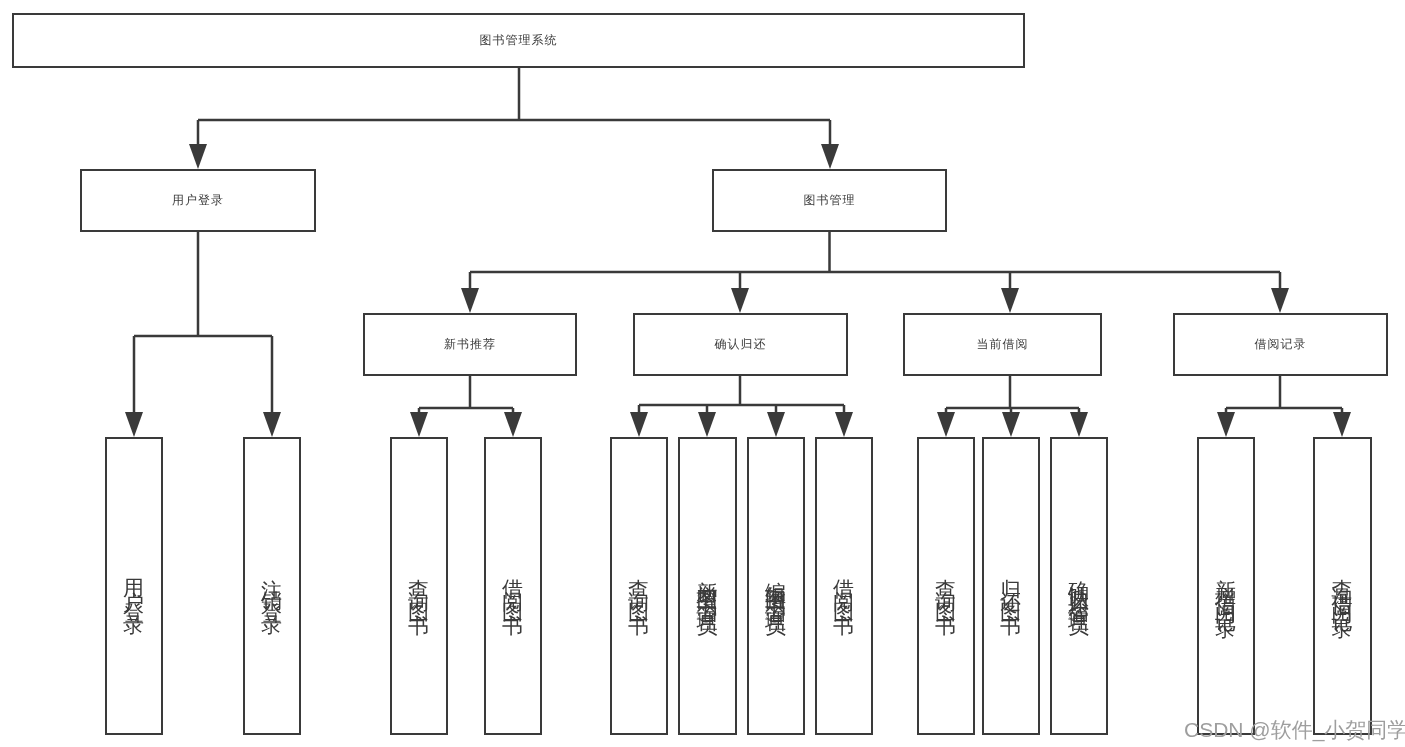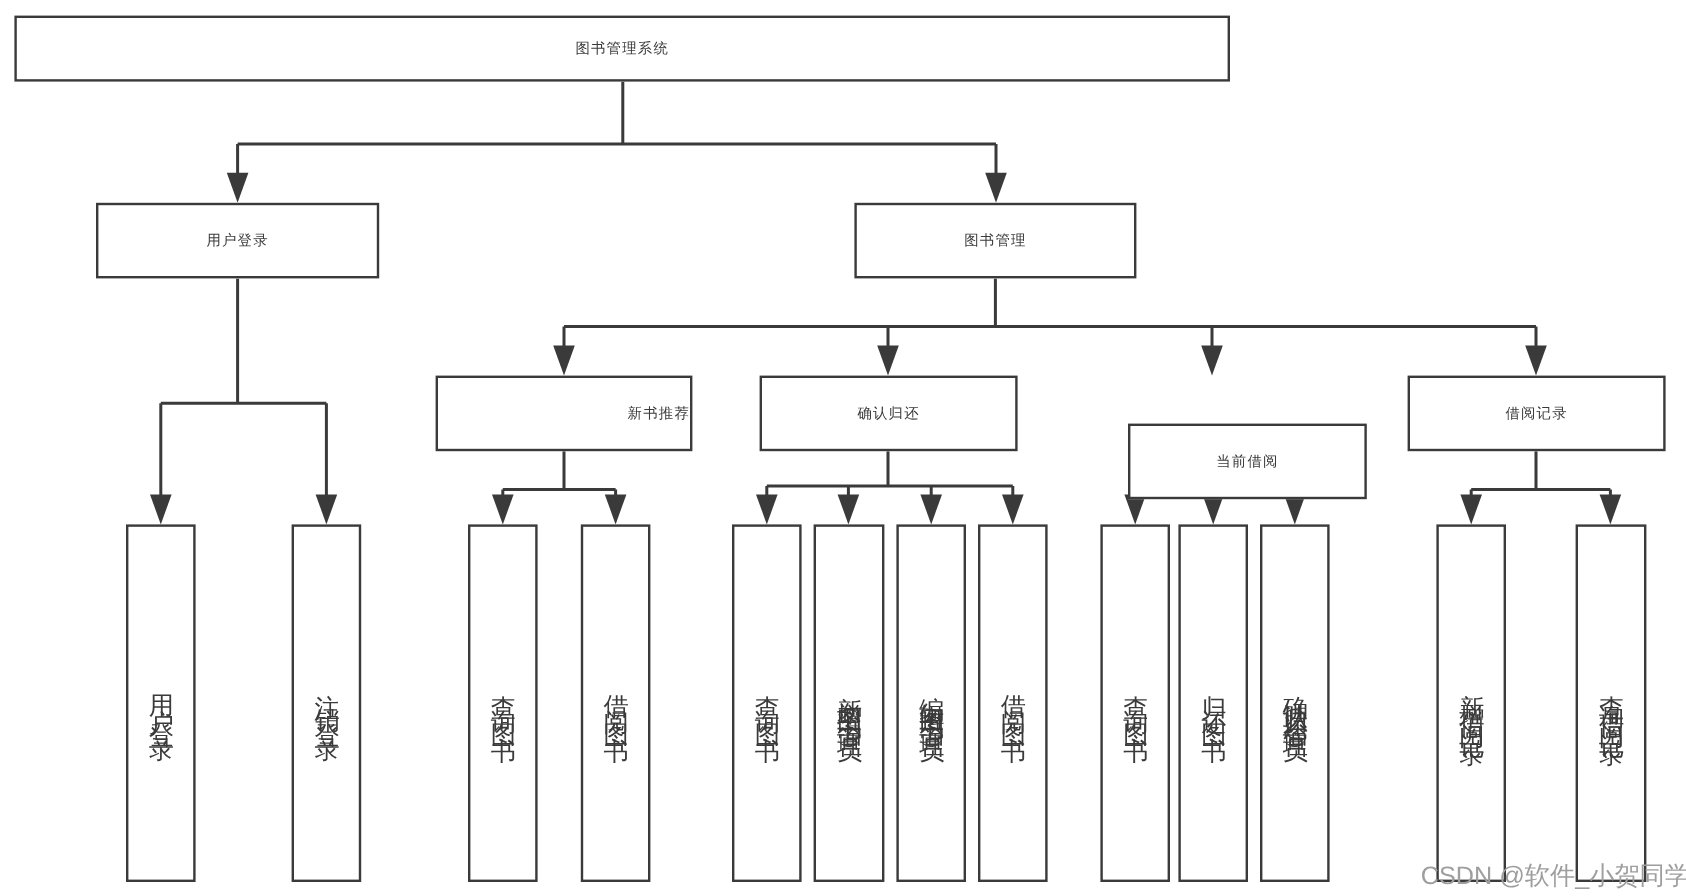--- a/index.html
+++ b/index.html
@@ -91,27 +91,27 @@
     <span>图书管理系统</span>
   </div>
 
   <div class="node h" style="left:80px; top:169px; width:236px; height:63px;">
     <span>用户登录</span>
   </div>
   <div class="node h" style="left:712px; top:169px; width:235px; height:63px;">
     <span>图书管理</span>
   </div>
 
-  <div class="node h" style="left:363px; top:313px; width:214px; height:63px;justify-content:flex-end;">
+  <div class="node h" style="left:363px; top:313px; width:214px; height:63px;">
     <span>新书推荐</span>
   </div>
   <div class="node h" style="left:633px; top:313px; width:215px; height:63px;">
     <span>确认归还</span>
   </div>
-  <div class="node h" style="left:940px; top:313px; width:199px; height:63px;margin-top:40px;">
+  <div class="node h" style="left:903px; top:313px; width:199px; height:63px;">
     <span>当前借阅</span>
   </div>
   <div class="node h" style="left:1173px; top:313px; width:215px; height:63px;">
     <span>借阅记录</span>
   </div>
 
   <div class="node v" style="left:105px; top:437px; width:58px; height:298px;">
     <span class="vlabel sp-lg">用户登录</span>
   </div>
   <div class="node v" style="left:243px; top:437px; width:58px; height:298px;">

